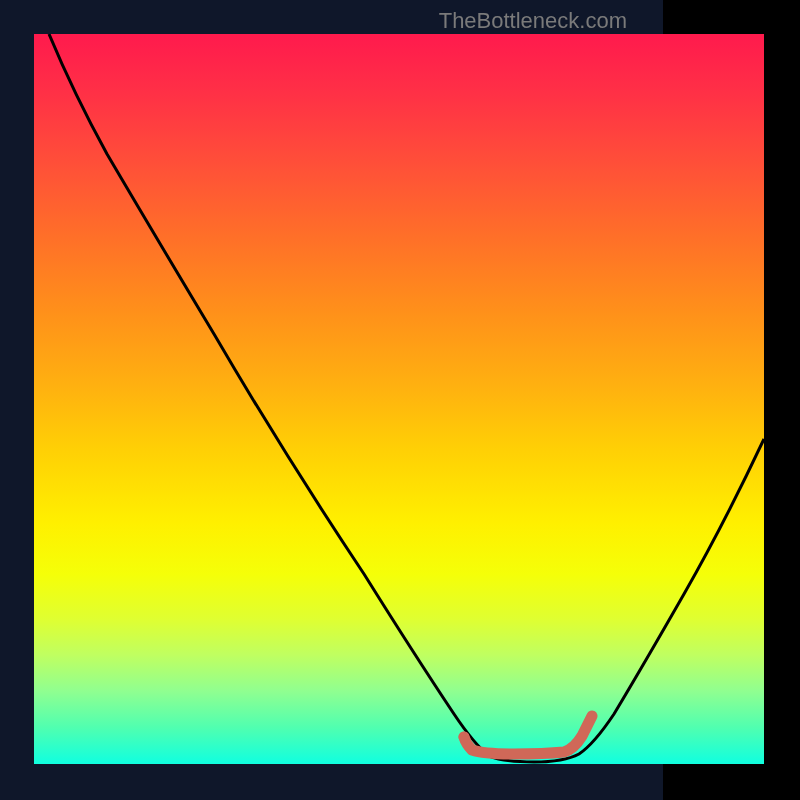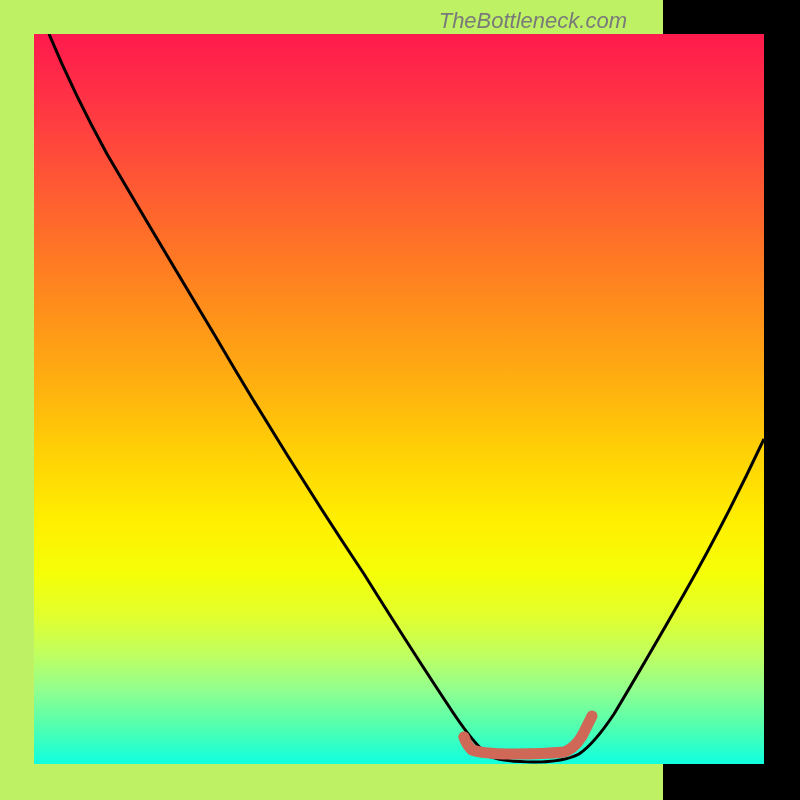--- a/index.html
+++ b/index.html
@@ -8,22 +8,21 @@
     width: 800px;
     height: 800px;
     overflow: hidden;
     background: #000;
     font-family: Arial, sans-serif;
   }
   .container {
     position: relative;
     width: 663px;
     height: 800px;
-    background: #bef264;
-    font-style: italic;
+    background: #0f172a;
   }
   .plot-area {
     position: absolute;
     left: 34px;
     top: 34px;
     width: 730px;
     height: 730px;
     background: linear-gradient(to bottom,
       #ff1a4d 0%,
       #ff3046 8%,

